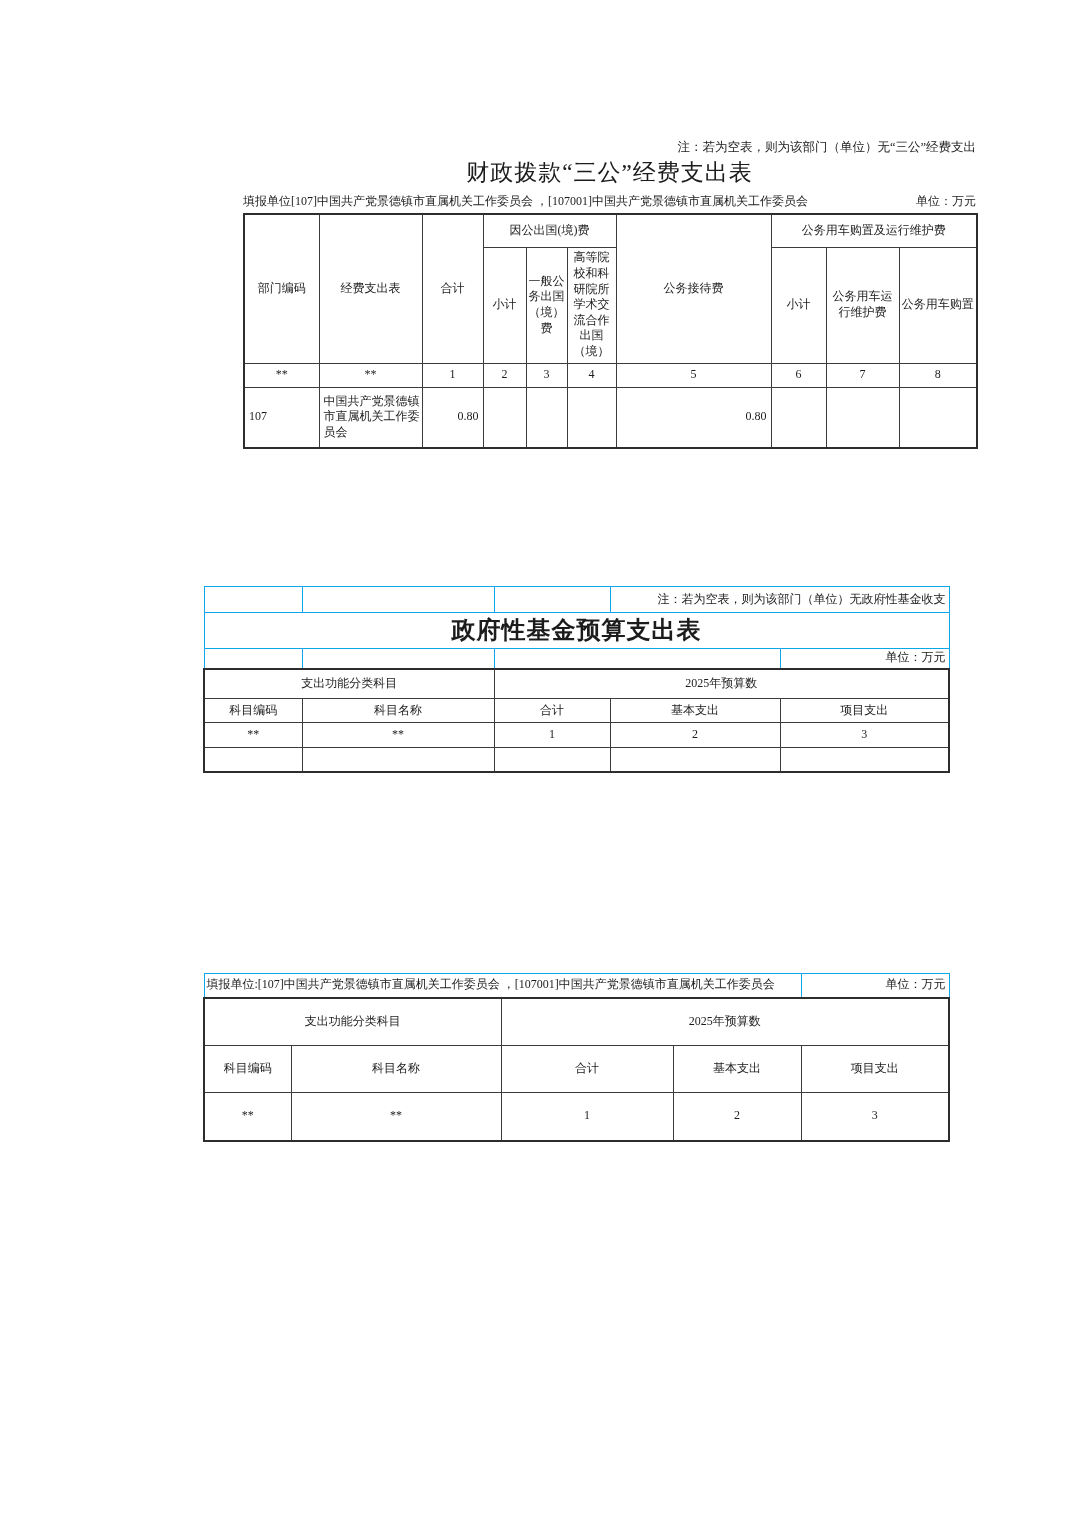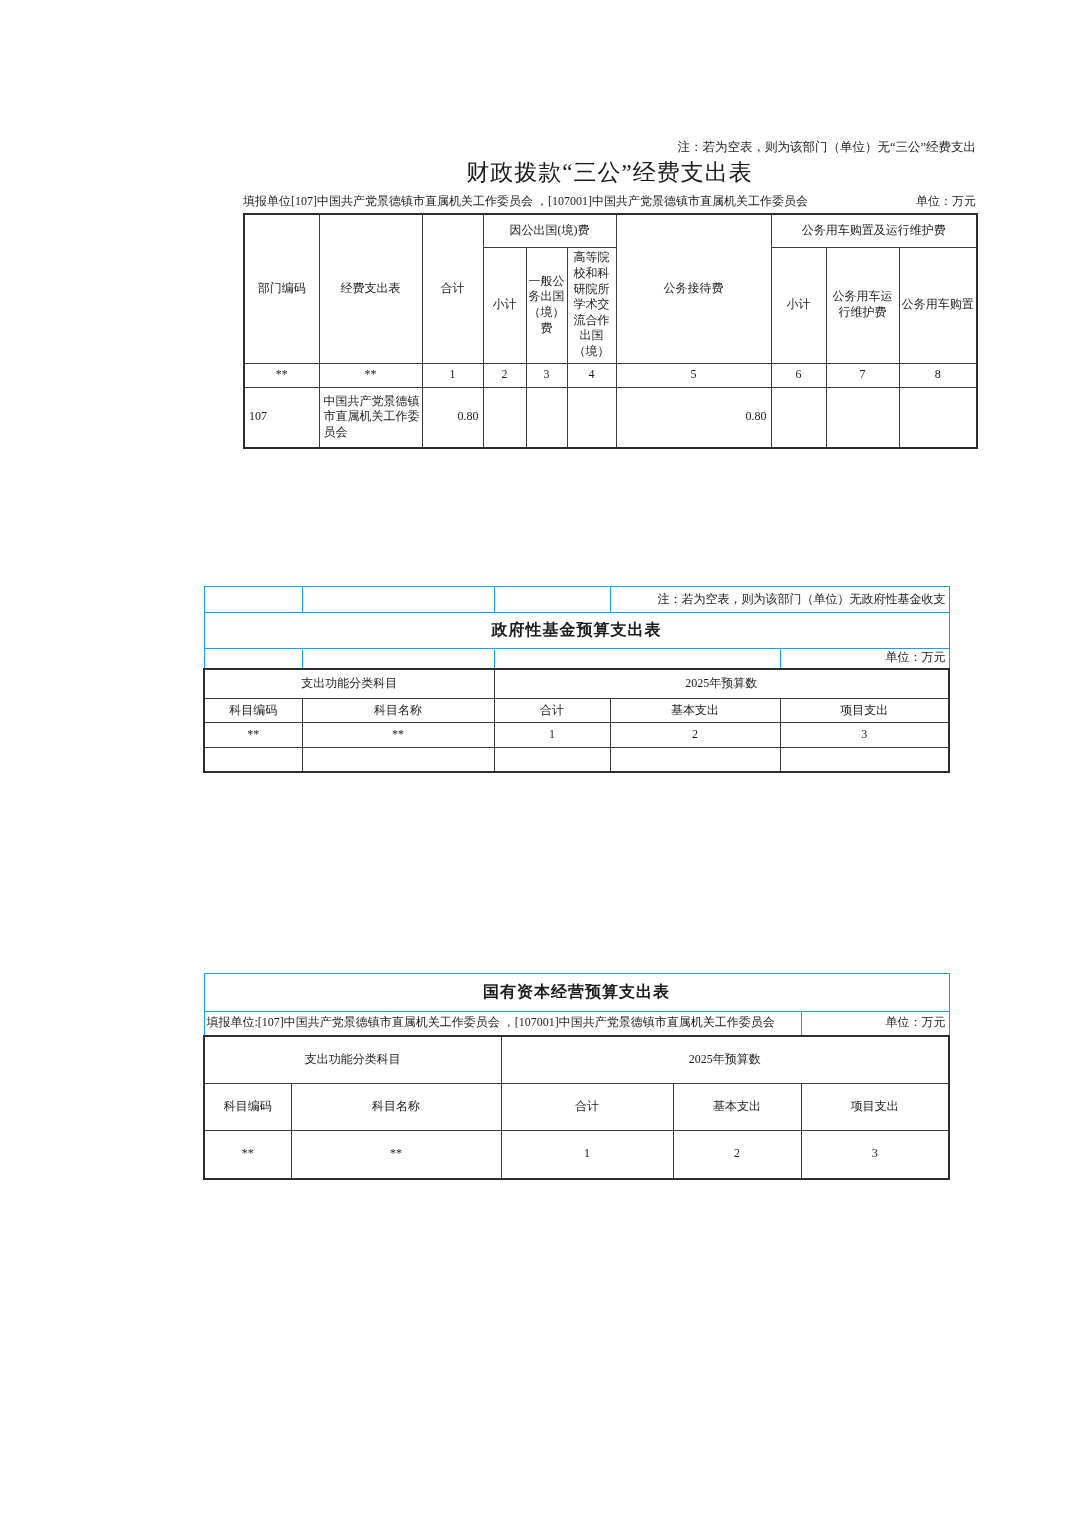--- a/index.html
+++ b/index.html
@@ -28,21 +28,21 @@
   td.cell-left { text-align:left; padding-left:4px; }
   td.cell-num { text-align:right; padding-right:4px; }
 
   
   .block2 { left:203px; top:586px; width:745px; }
   .block3 { left:203px; top:973px; width:745px; }
   table.grid { width:745px; }
   table.grid td { border:1px solid #3b3b3b; }
   tr.pre td { border:1px solid #0ea5e9; }
   td.note-cell { text-align:right; padding-right:3px; white-space:nowrap; font-size:12px; }
-  td.title-cell { font-size:16px; font-weight:bold; letter-spacing:1px; text-align:center; }
+  td.title-cell { font-size:24px; font-weight:bold; letter-spacing:1px; text-align:center; }
   td.filing-cell { text-align:left; padding-left:2px; white-space:nowrap; overflow:hidden; }
   td.unit-cell { text-align:right; padding-right:3px; white-space:nowrap; }
   tr.main-first td { border-top:2px solid #2d2d2d; }
   tr.main td:first-child { border-left:2px solid #2d2d2d; }
   tr.main td:last-child { border-right:2px solid #2d2d2d; }
   tr.main-last td { border-bottom:2px solid #2d2d2d; }
 
   
   .pageno { left:0; top:1404px; width:1074px; text-align:center;
             font-family:"Liberation Sans","DejaVu Sans",sans-serif; font-size:13.5px; }
@@ -174,23 +174,20 @@
   <div class="abs block3">
     <table class="grid">
       <colgroup>
         <col style="width:87px">
           <col style="width:210px">
           <col style="width:172px">
         <col style="width:128px">
           <col style="width:148px">
       </colgroup>
       <tbody>
-      <tr class="pre" style="height:38px">
-        <td colspan="5" class="title-cell">国有资本经营预算支出表</td>
-      </tr>
       <tr class="pre" style="height:24px">
         <td colspan="4" class="filing-cell">填报单位:[107]中国共产党景德镇市直属机关工作委员会 ，[107001]中国共产党景德镇市直属机关工作委员会</td>
         <td class="unit-cell">单位：万元</td>
       </tr>
       <tr class="main main-first" style="height:48px">
         <td colspan="2">支出功能分类科目</td>
         <td colspan="3">2025年预算数</td>
       </tr>
       <tr class="main" style="height:47px">
         <td>科目编码</td>

